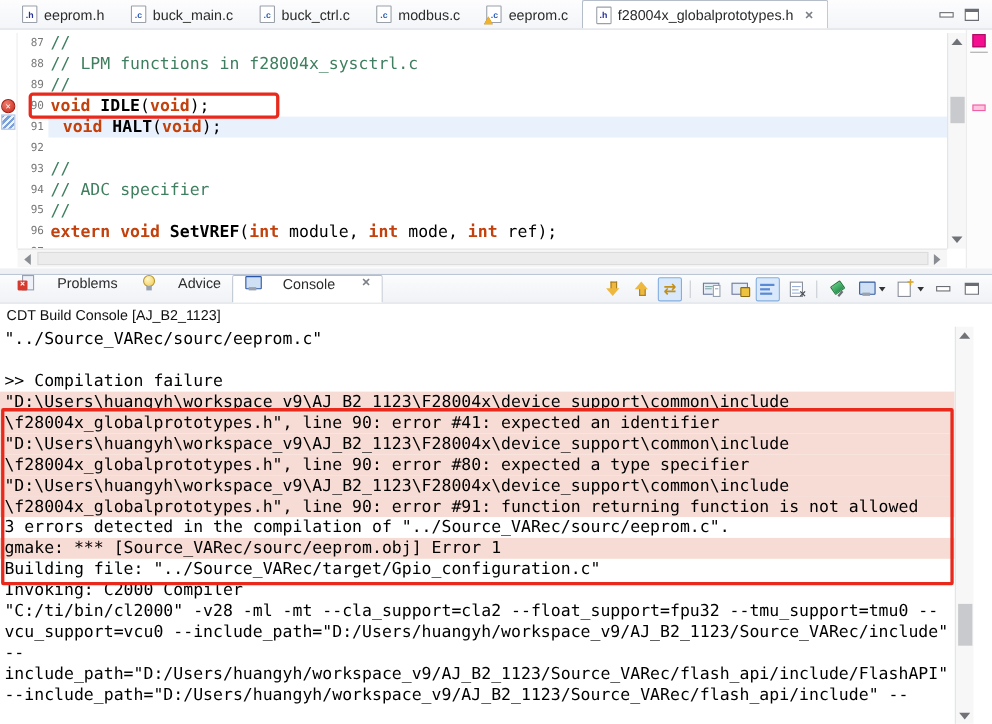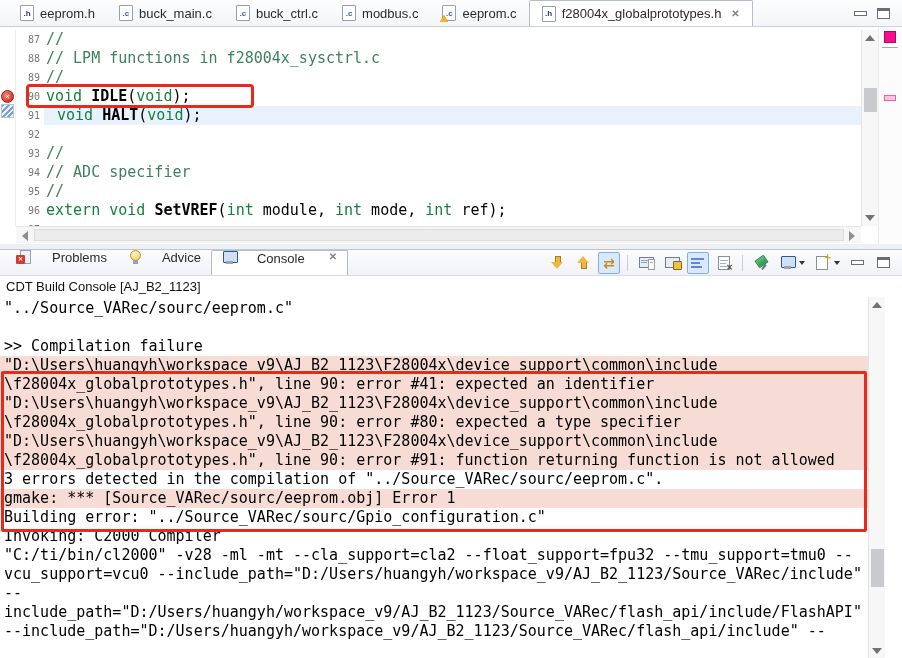--- a/index.html
+++ b/index.html
@@ -34,21 +34,21 @@
   
   .editor { position:absolute; top:27px; left:0; width:902px; height:217px; background:#fff; overflow:hidden; }
   .codelines { position:absolute; top:3px; left:0; width:861px; height:196px; overflow:hidden; }
   .crow { display:flex; height:19px; font-family:"DejaVu Sans Mono",monospace; font-size:15px;
           line-height:19px; white-space:pre; }
   .acell { width:16px; flex:0 0 auto; position:relative; border-right:1px solid #ededed; }
   .lnum { width:28px; flex:0 0 auto; text-align:right; padding-right:4px; color:#787878;
           font-size:10px; line-height:19px; }
   .lcode { flex:1; padding-left:2px; color:#000; }
   .lcode.cur { background:#e9f2fc;padding-left:13px; }
-  .kw { color:#15803d; font-weight:normal; }
+  .kw { color:#c2410c; font-weight:bold; }
   .fn { color:#000; font-weight:bold; }
   .comment { color:#3f7f5f; }
   .plain { color:#000; }
   .errmark { position:absolute; left:1px; top:3px; width:13px; height:13px; border-radius:50%;
              background:radial-gradient(circle at 35% 30%,#ef7c6e,#cd2616); border:1px solid #9e1d12;
              color:#fff; font-size:8px; font-weight:bold; display:flex; align-items:center; justify-content:center; }
   .hatch { position:absolute; left:1px; top:-2px; width:13px; height:14px;
            background:repeating-linear-gradient(135deg,#7aa0dc 0 2px,#eef3fd 2px 4px);
            border:1px solid #b0c4e4; }
   .editor-redbox { position:absolute; left:26px; top:57px; width:228px; height:24px;
@@ -310,21 +310,21 @@
         <div class="clrow"></div>
         <div class="clrow">&gt;&gt; Compilation failure</div>
         <div class="clrow pink">"D:\Users\huangyh\workspace_v9\AJ_B2_1123\F28004x\device_support\common\include</div>
         <div class="clrow pink">\f28004x_globalprototypes.h", line 90: error #41: expected an identifier</div>
         <div class="clrow pink">"D:\Users\huangyh\workspace_v9\AJ_B2_1123\F28004x\device_support\common\include</div>
         <div class="clrow pink">\f28004x_globalprototypes.h", line 90: error #80: expected a type specifier</div>
         <div class="clrow pink">"D:\Users\huangyh\workspace_v9\AJ_B2_1123\F28004x\device_support\common\include</div>
         <div class="clrow pink">\f28004x_globalprototypes.h", line 90: error #91: function returning function is not allowed</div>
         <div class="clrow">3 errors detected in the compilation of "../Source_VARec/sourc/eeprom.c".</div>
         <div class="clrow pink">gmake: *** [Source_VARec/sourc/eeprom.obj] Error 1</div>
-        <div class="clrow">Building error: "../Source_VARec/sourc/Gpio_configuration.c"</div>
+        <div class="clrow">Building file: "../Source_VARec/target/Gpio_configuration.c"</div>
         <div class="clrow">Invoking: C2000 Compiler</div>
         <div class="clrow">"C:/ti/bin/cl2000" -v28 -ml -mt --cla_support=cla2 --float_support=fpu32 --tmu_support=tmu0 --</div>
         <div class="clrow">vcu_support=vcu0 --include_path="D:/Users/huangyh/workspace_v9/AJ_B2_1123/Source_VARec/include"</div>
         <div class="clrow">--</div>
         <div class="clrow">include_path="D:/Users/huangyh/workspace_v9/AJ_B2_1123/Source_VARec/flash_api/include/FlashAPI"</div>
         <div class="clrow">--include_path="D:/Users/huangyh/workspace_v9/AJ_B2_1123/Source_VARec/flash_api/include" --</div>
       </div>
     <div class="console-redbox" style="position:absolute; top:121px;"></div>
     <div class="vscroll co-vs">
       <div class="sarr up"></div>

